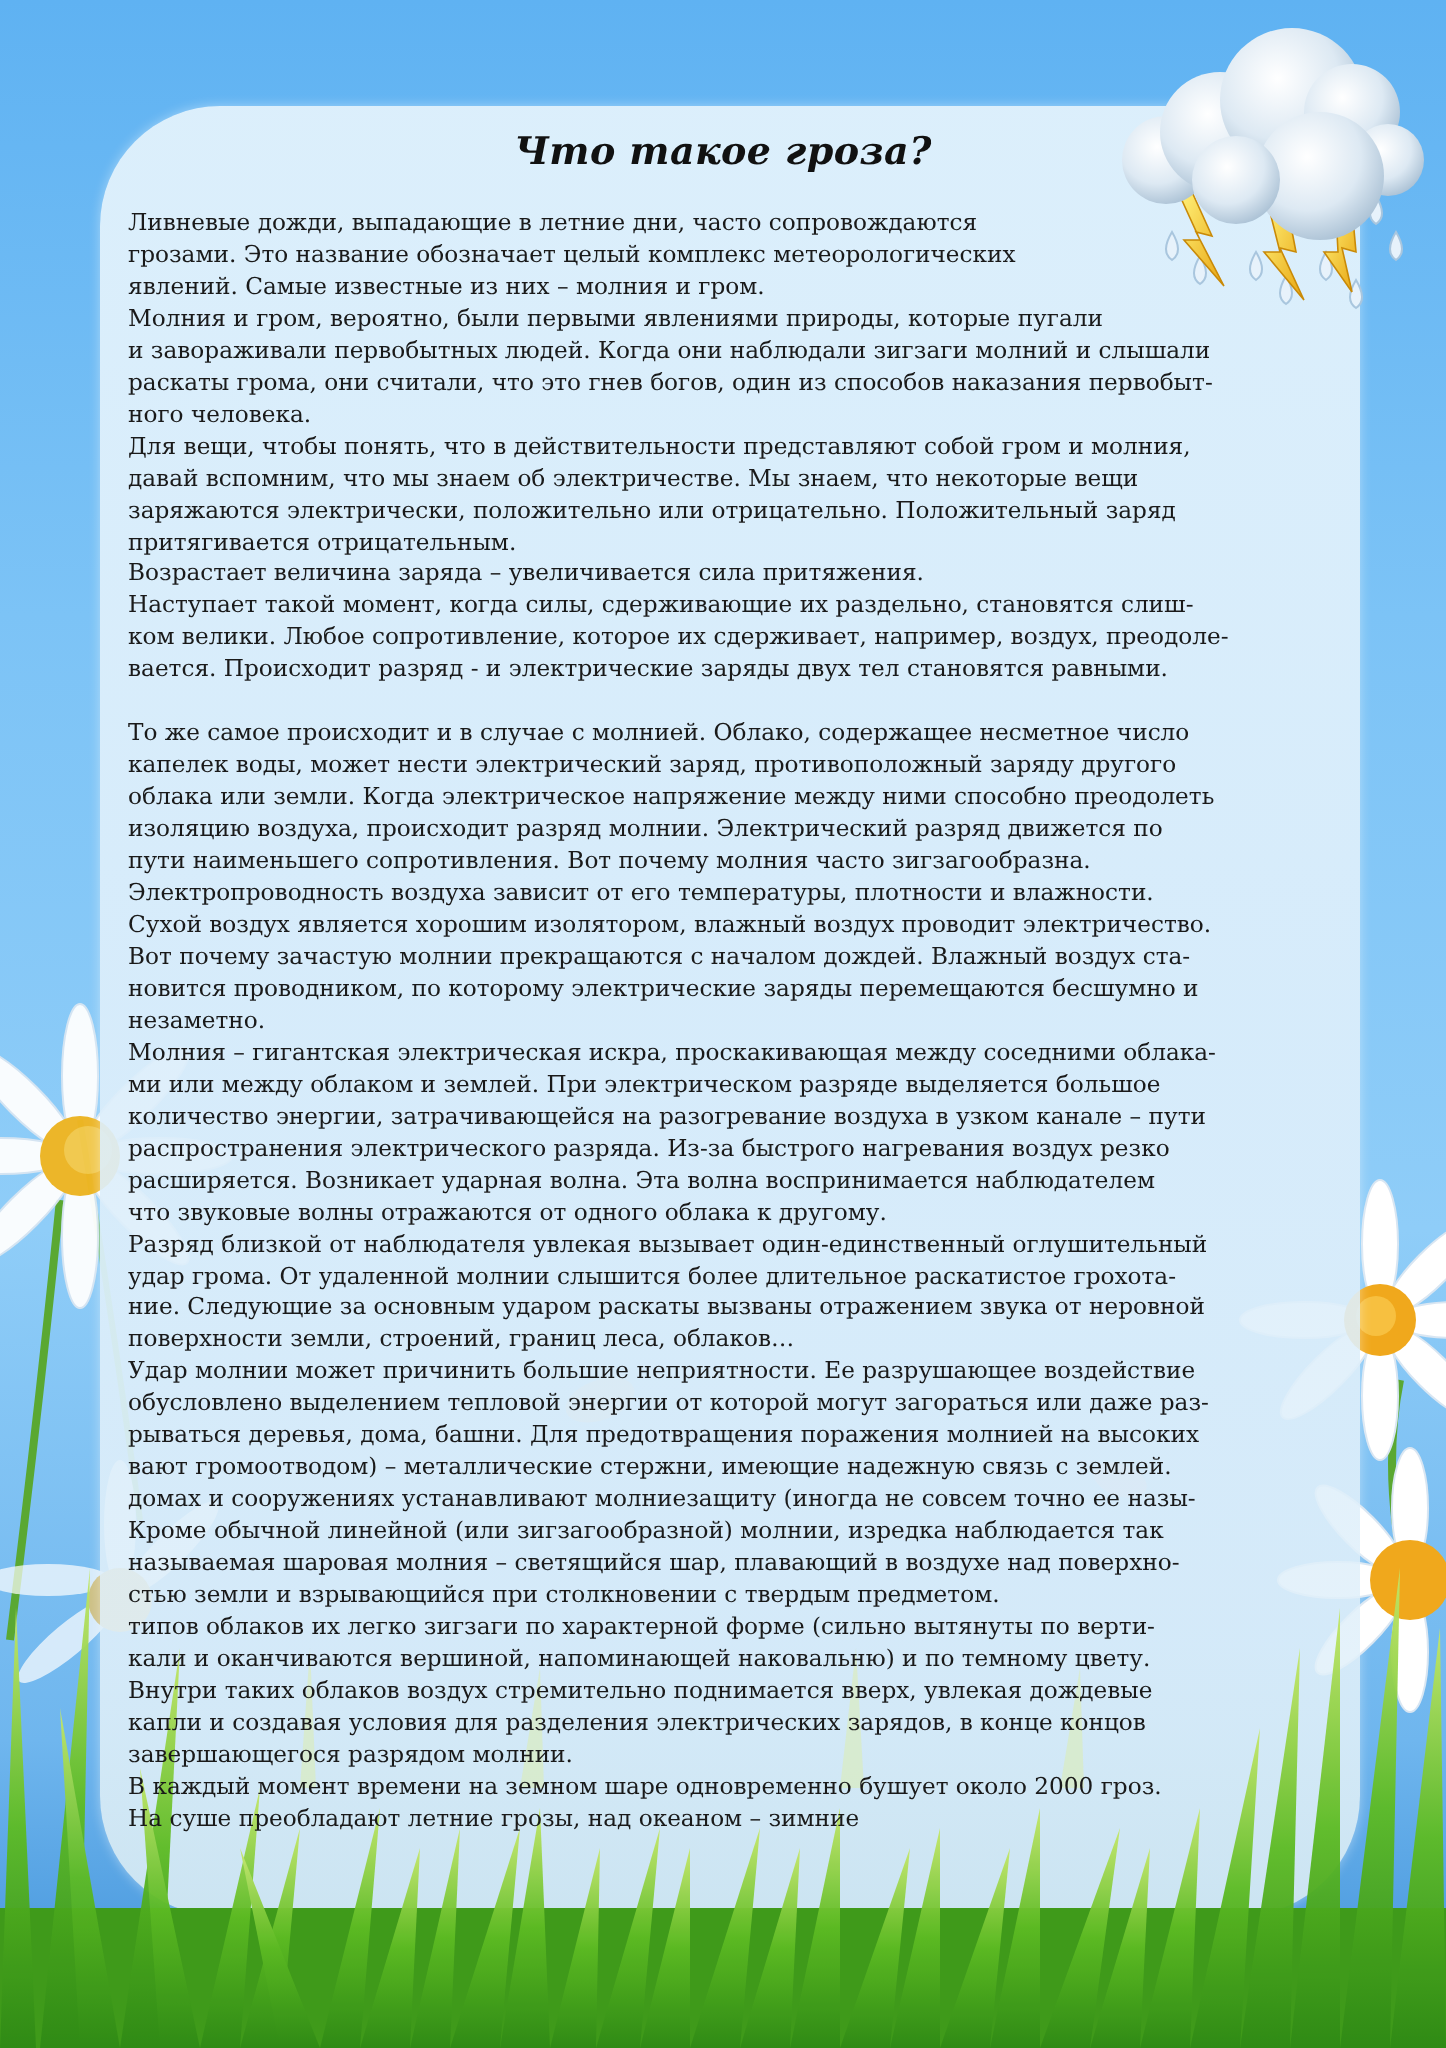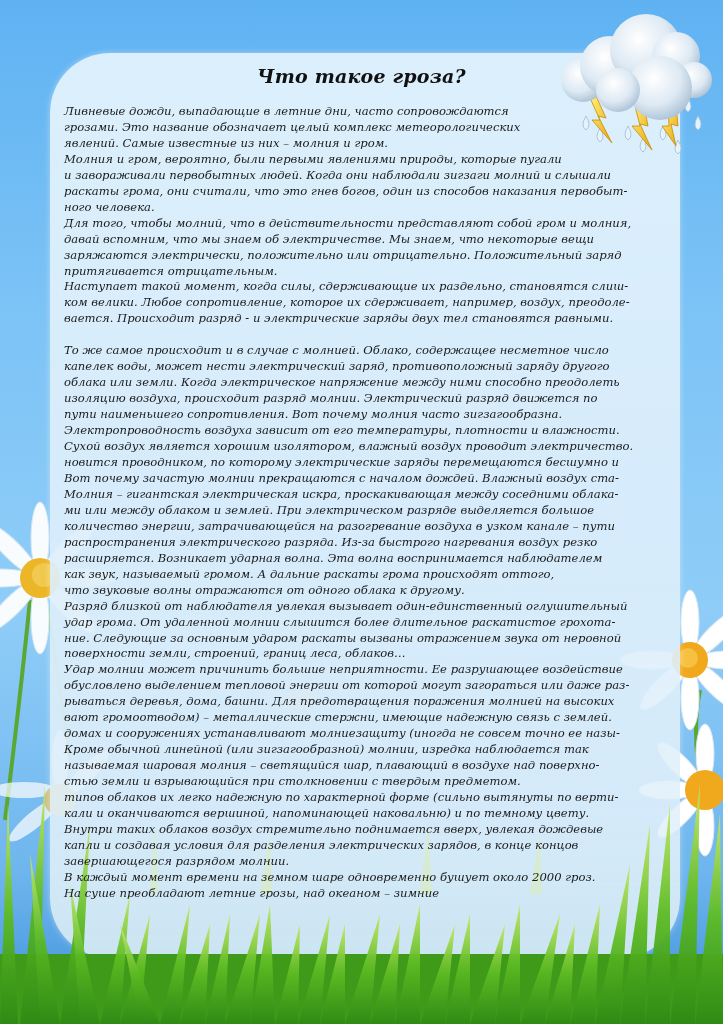--- a/index.html
+++ b/index.html
@@ -15,21 +15,21 @@
       background: linear-gradient(180deg, rgba(226,242,252,0.95) 0%, rgba(220,238,251,0.93) 50%, rgba(225,240,250,0.88) 85%, rgba(230,243,245,0.82) 100%);
       box-shadow: 0 0 6px rgba(255,255,255,0.4);
     }
     .title {
       position: absolute; left: 0; right: 0; top: 65px; text-align: center;
       font-family: "DejaVu Serif", serif; font-style: italic; font-weight: bold;
       font-size: 19px; color: #111; letter-spacing: 0.2px;
     }
     .content {
       position: absolute; left: 64px; top: 104px; width: 620px;
-      font-family: "DejaVu Serif", serif; font-style: italic;
+      font-family: "DejaVu Serif", serif; 
       font-size: 11.6px; line-height: 15.95px; color: #1a1a1a;
     }
     .content p { margin: 0; }
     .content .gap { height: 16px; }
     .grass { position: absolute; left: 0; bottom: 0; width: 723px; height: 260px; }
     .cloud-icon { position: absolute; right: 10px; top: 8px; width: 165px; height: 155px; }
   </style>
 </head>
 <body>
 
@@ -191,56 +191,57 @@
 <div class="title">Что такое гроза?</div>
 
 <div class="content">
   <p>Ливневые дожди, выпадающие в летние дни, часто сопровождаются</p>
   <p>грозами. Это название обозначает целый комплекс метеорологических</p>
   <p>явлений. Самые известные из них – молния и гром.</p>
   <p>Молния и гром, вероятно, были первыми явлениями природы, которые пугали</p>
   <p>и завораживали первобытных людей. Когда они наблюдали зигзаги молний и слышали</p>
   <p>раскаты грома, они считали, что это гнев богов, один из способов наказания первобыт-</p>
   <p>ного человека.</p>
-  <p>Для того, чтобы молний, что в действительности представляют собой гром и молния,</p>
+  <p>Для вещи, чтобы понять, что в действительности представляют собой гром и молния,</p>
   <p>давай вспомним, что мы знаем об электричестве. Мы знаем, что некоторые вещи</p>
   <p>заряжаются электрически, положительно или отрицательно. Положительный заряд</p>
   <p>притягивается отрицательным.</p>
+  <p>Возрастает величина заряда – увеличивается сила притяжения.</p>
   <p>Наступает такой момент, когда силы, сдерживающие их раздельно, становятся слиш-</p>
   <p>ком велики. Любое сопротивление, которое их сдерживает, например, воздух, преодоле-</p>
   <p>вается. Происходит разряд -  и электрические заряды двух тел становятся равными.</p>
   <div class="gap"></div>
   <p>То же самое происходит и в случае с молнией. Облако, содержащее несметное число</p>
   <p>капелек воды, может нести электрический заряд, противоположный заряду другого</p>
   <p>облака или земли. Когда электрическое напряжение между ними способно преодолеть</p>
   <p>изоляцию воздуха, происходит разряд молнии. Электрический  разряд движется по</p>
   <p>пути наименьшего сопротивления. Вот почему молния часто зигзагообразна.</p>
   <p>Электропроводность воздуха зависит от его температуры, плотности и влажности.</p>
   <p>Сухой воздух является хорошим изолятором, влажный воздух проводит электричество.</p>
+  <p>Вот почему зачастую молнии прекращаются с началом дождей. Влажный воздух ста-</p>
   <p>новится проводником, по которому электрические заряды перемещаются бесшумно и</p>
-  <p>Вот почему зачастую молнии прекращаются с началом дождей. Влажный воздух ста-</p>
+  <p>незаметно.</p>
   <p>Молния – гигантская электрическая искра, проскакивающая между соседними облака-</p>
   <p>ми или между облаком и землей. При электрическом разряде выделяется большое</p>
   <p>количество энергии, затрачивающейся на разогревание воздуха в узком канале – пути</p>
   <p>распространения электрического разряда. Из-за быстрого нагревания воздух резко</p>
   <p>расширяется. Возникает ударная волна. Эта волна воспринимается наблюдателем</p>
-  <p>как звук, называемый громом. А дальние раскаты грома происходят оттого,</p>
   <p>что звуковые волны отражаются от одного облака к другому.</p>
   <p>Разряд близкой от наблюдателя увлекая вызывает один-единственный оглушительный</p>
   <p>удар грома. От удаленной молнии слышится более длительное раскатистое грохота-</p>
   <p>ние. Следующие за основным ударом раскаты вызваны отражением звука от неровной</p>
   <p>поверхности земли, строений, границ леса, облаков…</p>
   <p>Удар молнии может причинить большие неприятности. Ее разрушающее воздействие</p>
   <p>обусловлено выделением тепловой энергии от которой могут загораться или даже раз-</p>
   <p>рываться деревья, дома, башни. Для предотвращения поражения молнией на высоких</p>
   <p>вают громоотводом) – металлические стержни, имеющие надежную связь с землей.</p>
   <p>домах и сооружениях устанавливают молниезащиту (иногда не совсем точно ее назы-</p>
   <p>Кроме обычной линейной (или зигзагообразной) молнии, изредка наблюдается так</p>
   <p>называемая шаровая молния – светящийся шар, плавающий в воздухе над поверхно-</p>
   <p>стью земли и взрывающийся при столкновении с твердым предметом.</p>
-  <p>типов облаков их легко надежную по характерной форме (сильно вытянуты по верти-</p>
+  <p>типов облаков их легко зигзаги по характерной форме (сильно вытянуты по верти-</p>
   <p>кали и оканчиваются вершиной, напоминающей наковальню) и по темному цвету.</p>
   <p>Внутри таких облаков воздух стремительно поднимается вверх, увлекая дождевые</p>
   <p>капли и создавая условия для разделения электрических зарядов, в конце концов</p>
   <p>завершающегося разрядом молнии.</p>
   <p>В каждый момент времени на земном шаре одновременно бушует около 2000 гроз.</p>
   <p>На суше преобладают летние грозы, над океаном – зимние</p>
 </div>
 
 </body></html>

